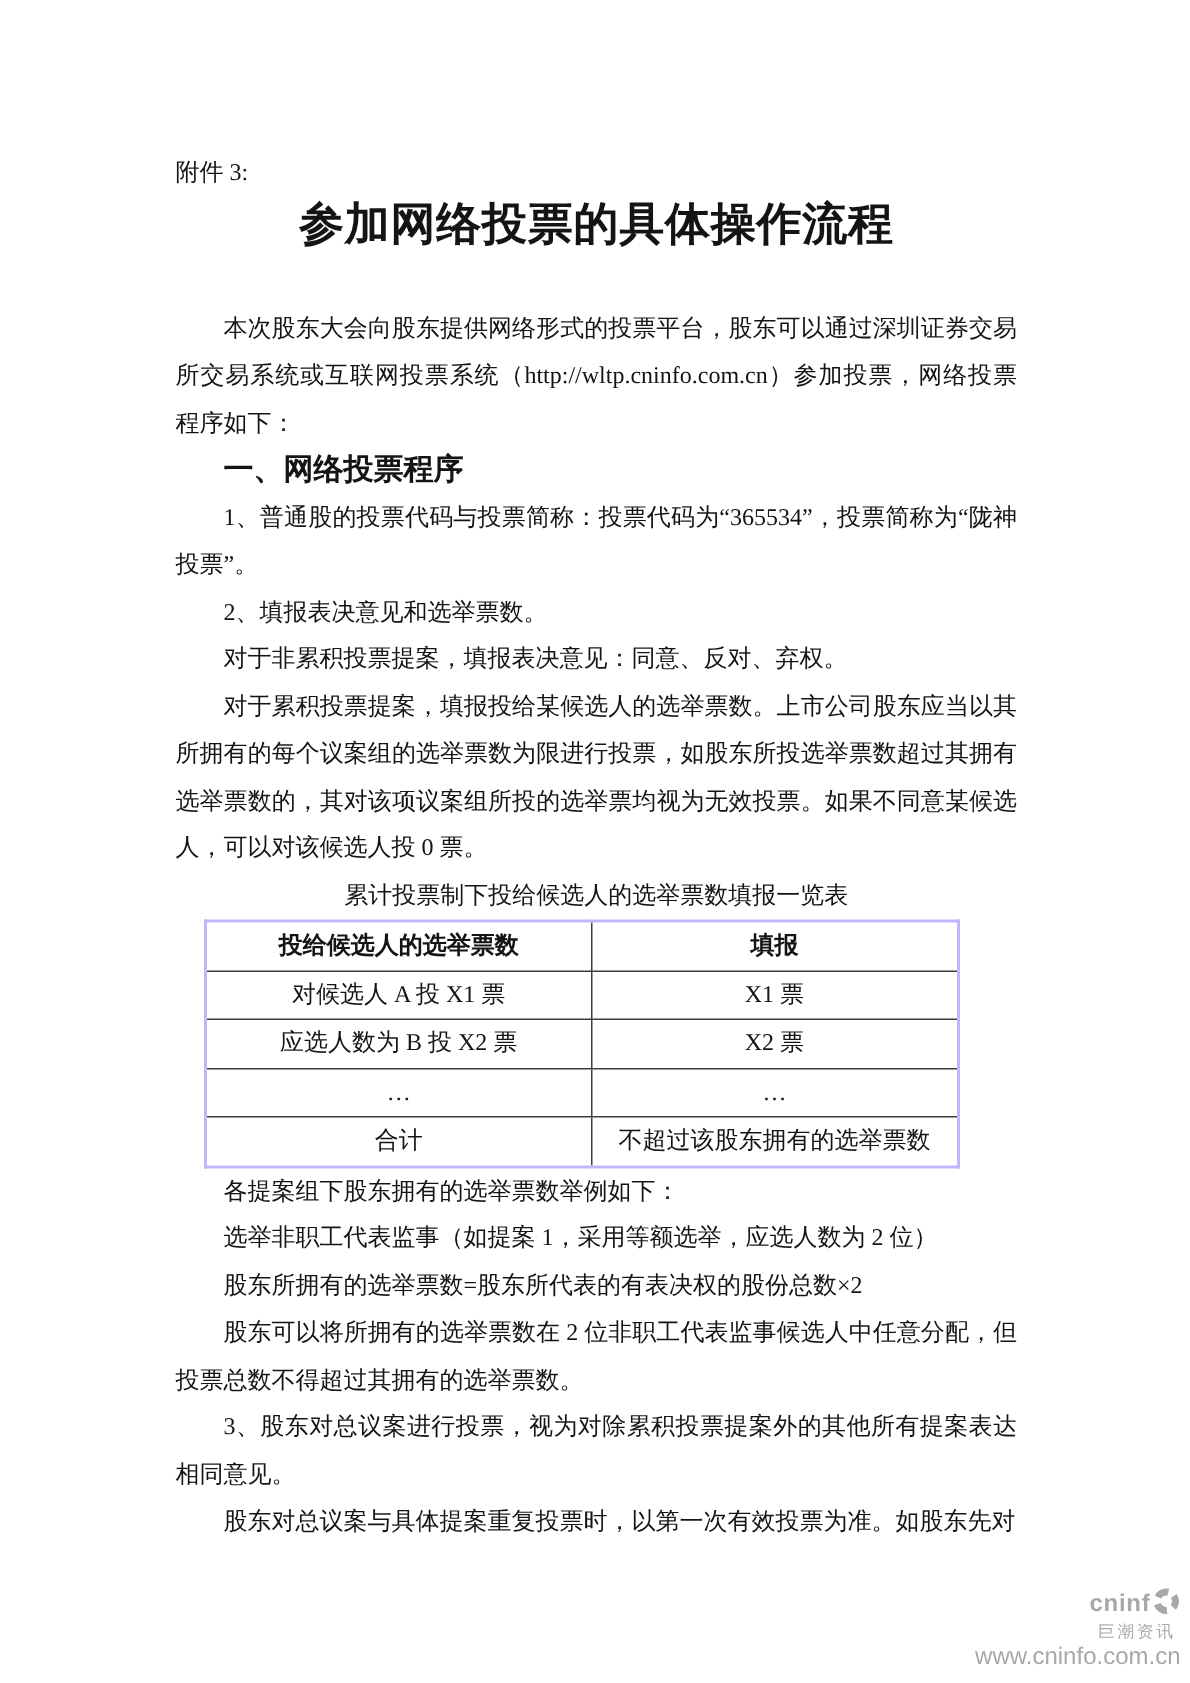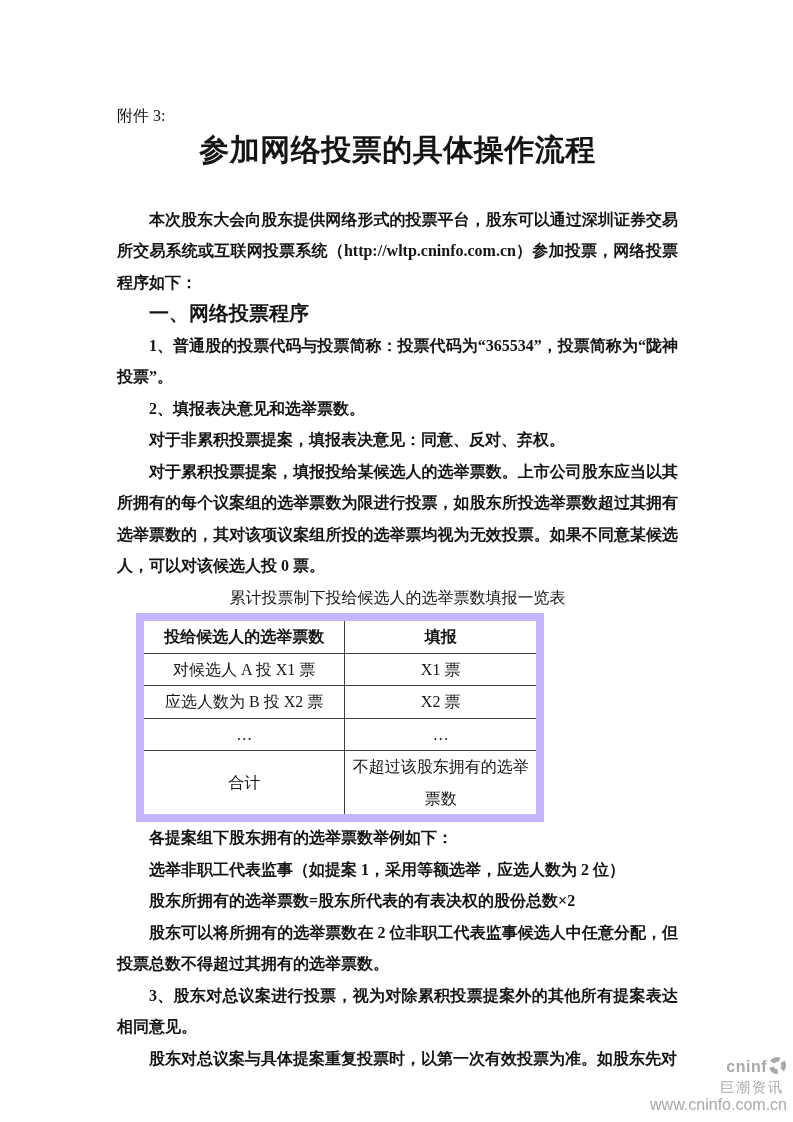--- a/index.html
+++ b/index.html
@@ -26,38 +26,38 @@
   .attachment-label { text-align: left; }
   .doc-title {
     font-family: "Liberation Sans", sans-serif;
     font-size: 30px;
     font-weight: bold;
     text-align: center;
     line-height: 36px;
     margin-bottom: 36px;
     letter-spacing: 0.5px;
   }
-  p.para { text-indent: 32px; font-weight: bold; }
+  p.para { text-indent: 32px; }
   .section-heading {
     font-family: Liberation Sans, sans-serif;
     font-size: 20px;
     font-weight: bold;
     text-indent: 32px;
     line-height: 31.5px;
   }
   .table-caption {
     text-align: center;
     text-indent: 0;
     line-height: 31.5px;
   }
   table.vote-table {
-    width: 408px;
+    width: 504px;
     margin-left: 19px;
     border-collapse: collapse;
-    border: 8px solid #c4b5fd;
+    border: 2px solid #c4b5fd;
     table-layout: fixed;
     text-align: center;
   }
   table.vote-table th, table.vote-table td {
     border: 1px solid #3f3f3f;
     font-size: 16px;
     padding: 0 4px;
     text-align: center;
     vertical-align: middle;
   }
@@ -85,21 +85,21 @@
     justify-content: flex-end;
     gap: 1px;
     text-align: center;
   }
   .wm-brand {
     font-size: 16px;
     font-weight: bold;
     letter-spacing: 0.5px;
   }
   .wm-cn {
-    font-size: 14px;
+    font-size: 11px;
     letter-spacing: 2px;
     margin-top: 2px;
     margin-right: 3px;
   }
   .wm-url {
     font-size: 16px;
     margin-top: 3px;
   }
   .swirl { display: inline-block; }
 </style>

